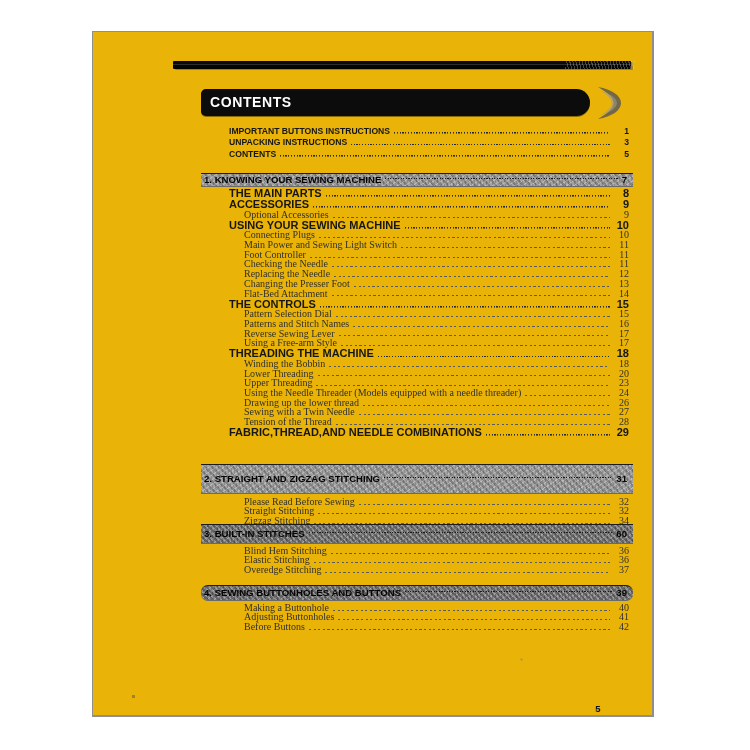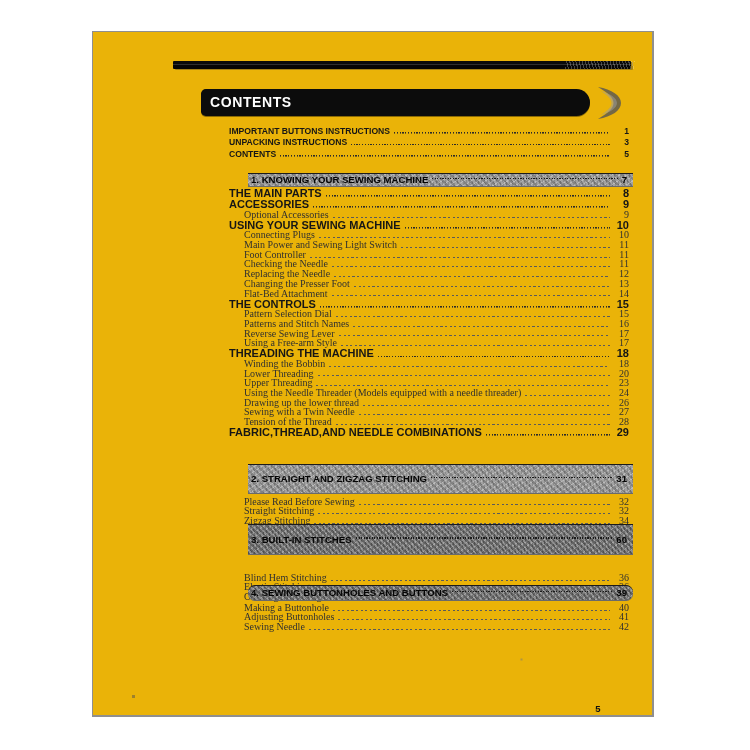--- a/index.html
+++ b/index.html
@@ -43,21 +43,21 @@
   .lvl2 .lbl{padding-left:15px;}
 
   .section{position:absolute;left:108px;width:432px;}
   .sec-bar{position:relative;height:14px;display:flex;align-items:center;box-sizing:border-box;
         padding:0 6px 1px 3px;font-weight:bold;font-size:9.6px;color:#050505;
         background-color:#a2a2a2;
         background-image:
           repeating-linear-gradient(47deg,rgba(0,0,0,.20) 0 2px,transparent 2px 5px),
           repeating-linear-gradient(-33deg,rgba(255,255,255,.28) 0 1px,transparent 1px 4px),
           repeating-linear-gradient(81deg,rgba(0,0,0,.14) 0 1px,transparent 1px 3px);
-        border-top:1px solid #1c1c1c;border-bottom:1px solid #6a6a6a;margin-left:47px;}
+        border-top:1px solid #1c1c1c;border-bottom:1px solid #6a6a6a;}
   .sec-bar.dark{background-color:#8d8d8d;
         background-image:
           repeating-linear-gradient(47deg,rgba(0,0,0,.30) 0 2px,transparent 2px 4px),
           repeating-linear-gradient(-33deg,rgba(255,255,255,.22) 0 1px,transparent 1px 4px),
           repeating-linear-gradient(81deg,rgba(0,0,0,.20) 0 1px,transparent 1px 3px);}
   .sec-bar .leader{flex:1;margin:0 3px 2px 4px;height:1.6px;
         background:repeating-linear-gradient(90deg,#1a1a1a 0 1.2px,transparent 1.2px 2.6px);}
   .sec-bar .pg{font-size:9.6px;}
   .sec-entries{margin-left:28px;margin-right:4px;}
 
@@ -258,26 +258,26 @@
             <span class="pg">32</span>
           </div>
           <div class="toc-row lvl2">
             <span class="lbl">Zigzag Stitching</span>
             <span class="leader"></span>
             <span class="pg">34</span>
           </div>
         </div>
       </div>
       <div class="section" style="top: 492px;">
-        <div class="sec-bar dark" style="height: 31px;">
+        <div class="sec-bar dark" style="height: 20px;">
           <span class="lbl">3. BUILT-IN STITCHES</span>
           <span class="leader"></span>
           <span class="pg">60</span>
         </div>
-        <div class="sec-entries" style="margin-top: 18px;">
+        <div class="sec-entries" style="margin-top: 2px;">
           <div class="toc-row lvl2">
             <span class="lbl">Blind Hem Stitching</span>
             <span class="leader"></span>
             <span class="pg">36</span>
           </div>
           <div class="toc-row lvl2">
             <span class="lbl">Elastic Stitching</span>
             <span class="leader"></span>
             <span class="pg">36</span>
           </div>
@@ -299,21 +299,21 @@
             <span class="lbl">Making a Buttonhole</span>
             <span class="leader"></span>
             <span class="pg">40</span>
           </div>
           <div class="toc-row lvl2">
             <span class="lbl">Adjusting Buttonholes</span>
             <span class="leader"></span>
             <span class="pg">41</span>
           </div>
           <div class="toc-row lvl2">
-            <span class="lbl">Sewing Needle</span>
+            <span class="lbl">Before Buttons</span>
             <span class="leader"></span>
             <span class="pg">42</span>
           </div>
         </div>
       </div>
     </div>
 
   <div class="footer-pg">5</div>
 
   <div class="specks"></div>

